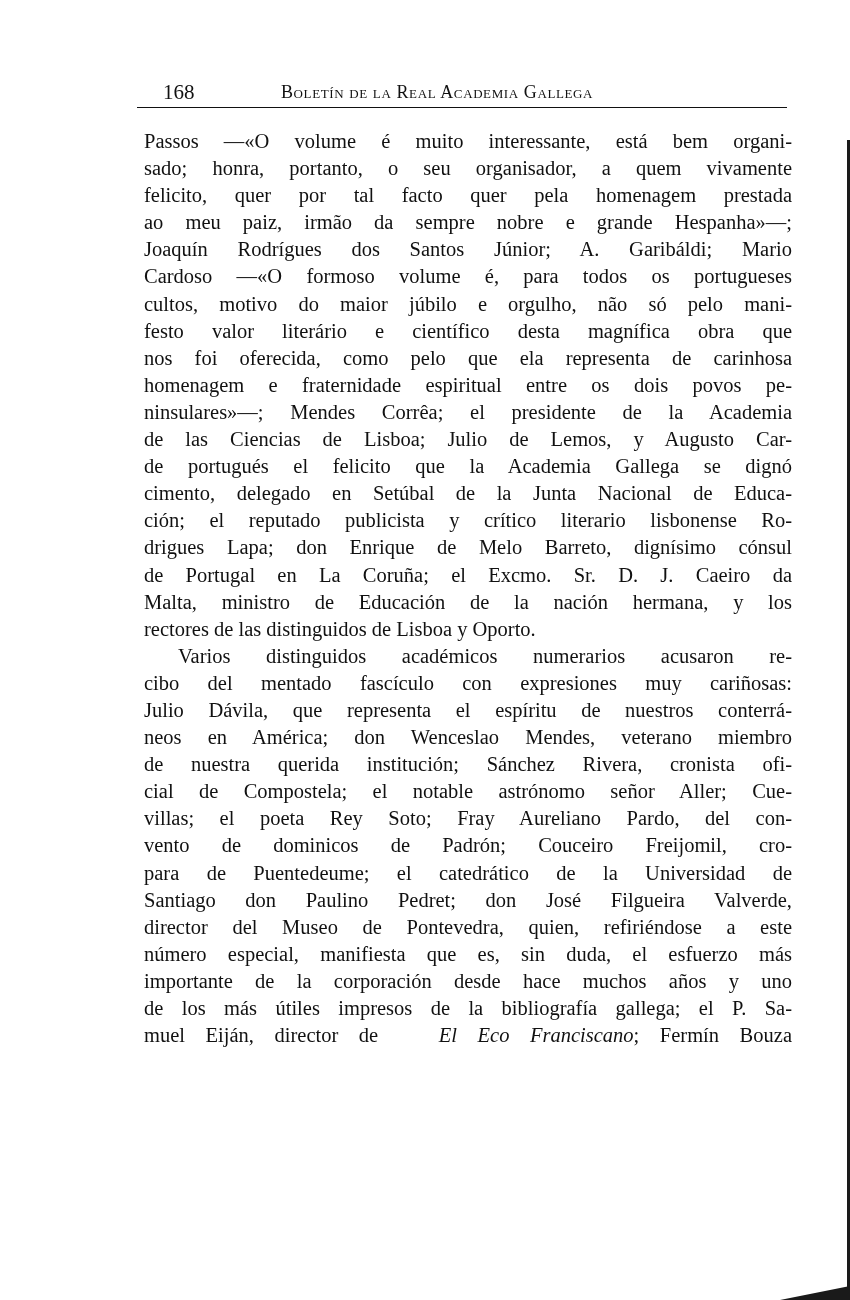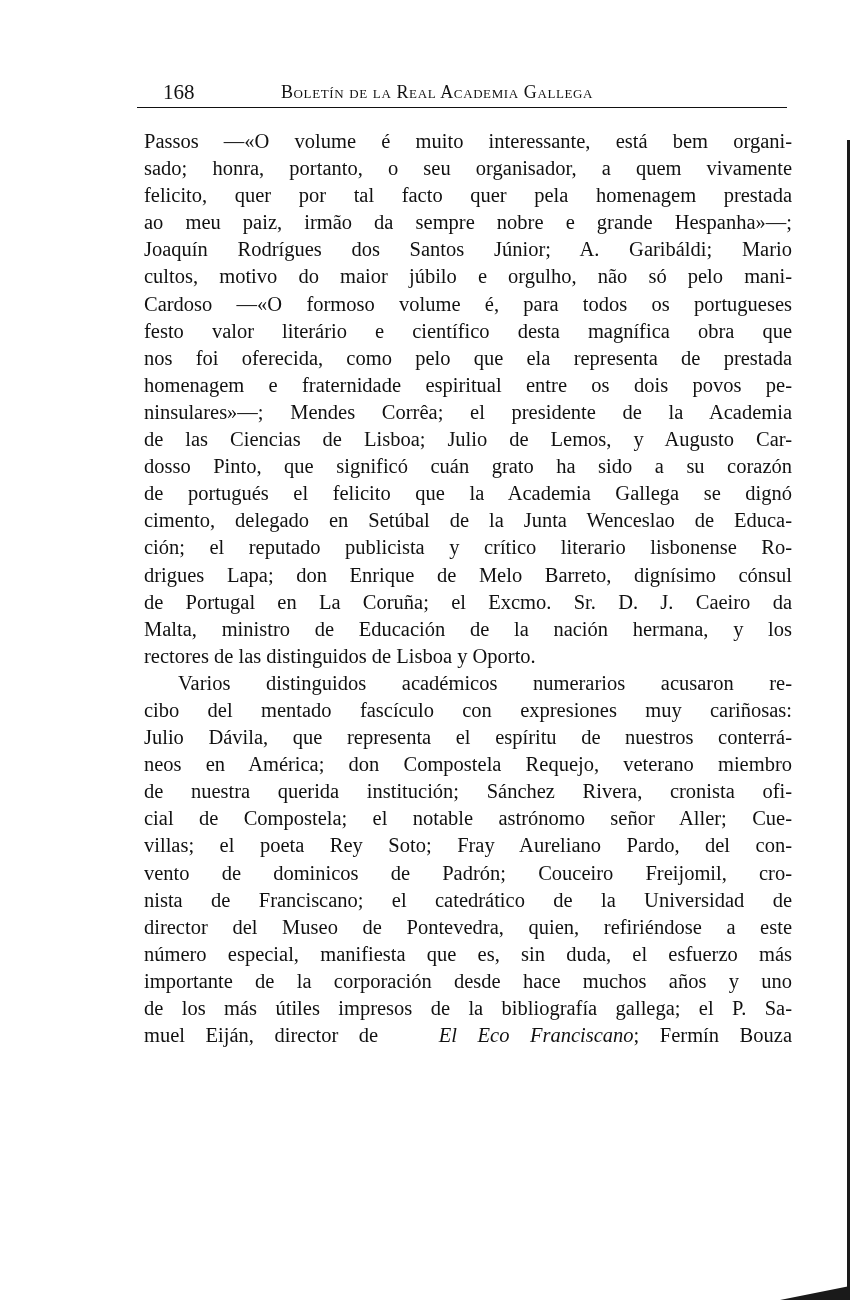--- a/index.html
+++ b/index.html
@@ -72,49 +72,49 @@
 <div class="header-rule"></div>
 
 <div class="body-text">
 
   <div>
     <div class="line">Passos —«O volume é muito interessante, está bem organi-</div>
     <div class="line">sado; honra, portanto, o seu organisador, a quem vivamente</div>
     <div class="line">felicito, quer por tal facto quer pela homenagem prestada</div>
     <div class="line">ao meu paiz, irmão da sempre nobre e grande Hespanha»—;</div>
     <div class="line">Joaquín Rodrígues dos Santos Júnior; A. Garibáldi; Mario</div>
+    <div class="line">Cardoso —«O formoso volume é, para todos os portugueses</div>
     <div class="line">cultos, motivo do maior júbilo e orgulho, não só pelo mani-</div>
-    <div class="line">Cardoso —«O formoso volume é, para todos os portugueses</div>
     <div class="line">festo valor literário e científico desta magnífica obra que</div>
-    <div class="line">nos foi oferecida, como pelo que ela representa de prestada</div>
+    <div class="line">nos foi oferecida, como pelo que ela representa de carinhosa</div>
     <div class="line">homenagem e fraternidade espiritual entre os dois povos pe-</div>
     <div class="line">ninsulares»—; Mendes Corrêa; el presidente de la Academia</div>
     <div class="line">de las Ciencias de Lisboa; Julio de Lemos, y Augusto Car-</div>
-    <div class="line">dosso Pinto, que significó cuán grato ha sido a su corazón</div>
     <div class="line">de portugués el felicito que la Academia Gallega se dignó</div>
   </div>
 
   <div>
-    <div class="line">cimento, delegado en Setúbal de la Junta Wenceslao de Educa-</div>
+    <div class="line">cimento, delegado en Setúbal de la Junta Nacional de Educa-</div>
     <div class="line">ción; el reputado publicista y crítico literario lisbonense Ro-</div>
     <div class="line">drigues Lapa; don Enrique de Melo Barreto, dignísimo cónsul</div>
     <div class="line">de Portugal en La Coruña; el Excmo. Sr. D. J. Caeiro da</div>
     <div class="line">Malta, ministro de Educación de la nación hermana, y los</div>
     <div class="line last">rectores de las distinguidos de Lisboa y Oporto.</div>
   </div>
 
   <div>
     <div class="line indent">Varios distinguidos académicos numerarios acusaron re-</div>
     <div class="line">cibo del mentado fascículo con expresiones muy cariñosas:</div>
     <div class="line">Julio Dávila, que representa el espíritu de nuestros conterrá-</div>
-    <div class="line">neos en América; don Compostela Requejo, veterano miembro</div>
+    <div class="line">neos en América; don Wenceslao Mendes, veterano miembro</div>
     <div class="line">de nuestra querida institución; Sánchez Rivera, cronista ofi-</div>
     <div class="line">cial de Compostela; el notable astrónomo señor Aller; Cue-</div>
     <div class="line">villas; el poeta Rey Soto; Fray Aureliano Pardo, del con-</div>
     <div class="line">vento de dominicos de Padrón; Couceiro Freijomil, cro-</div>
-    <div class="line">nista de Franciscano; el catedrático de la Universidad de</div>
+    <div class="line">para de Puentedeume; el catedrático de la Universidad de</div>
+    <div class="line">Santiago don Paulino Pedret; don José Filgueira Valverde,</div>
     <div class="line">director del Museo de Pontevedra, quien, refiriéndose a este</div>
     <div class="line">número especial, manifiesta que es, sin duda, el esfuerzo más</div>
     <div class="line">importante de la corporación desde hace muchos años y uno</div>
     <div class="line">de los más útiles impresos de la bibliografía gallega; el P. Sa-</div>
     <div class="line"><span>muel Eiján, director de </span><span class="italic">El Eco Franciscano</span><span>; Fermín Bouza</span></div>
   </div>
 </div>
 
 </body></html>

